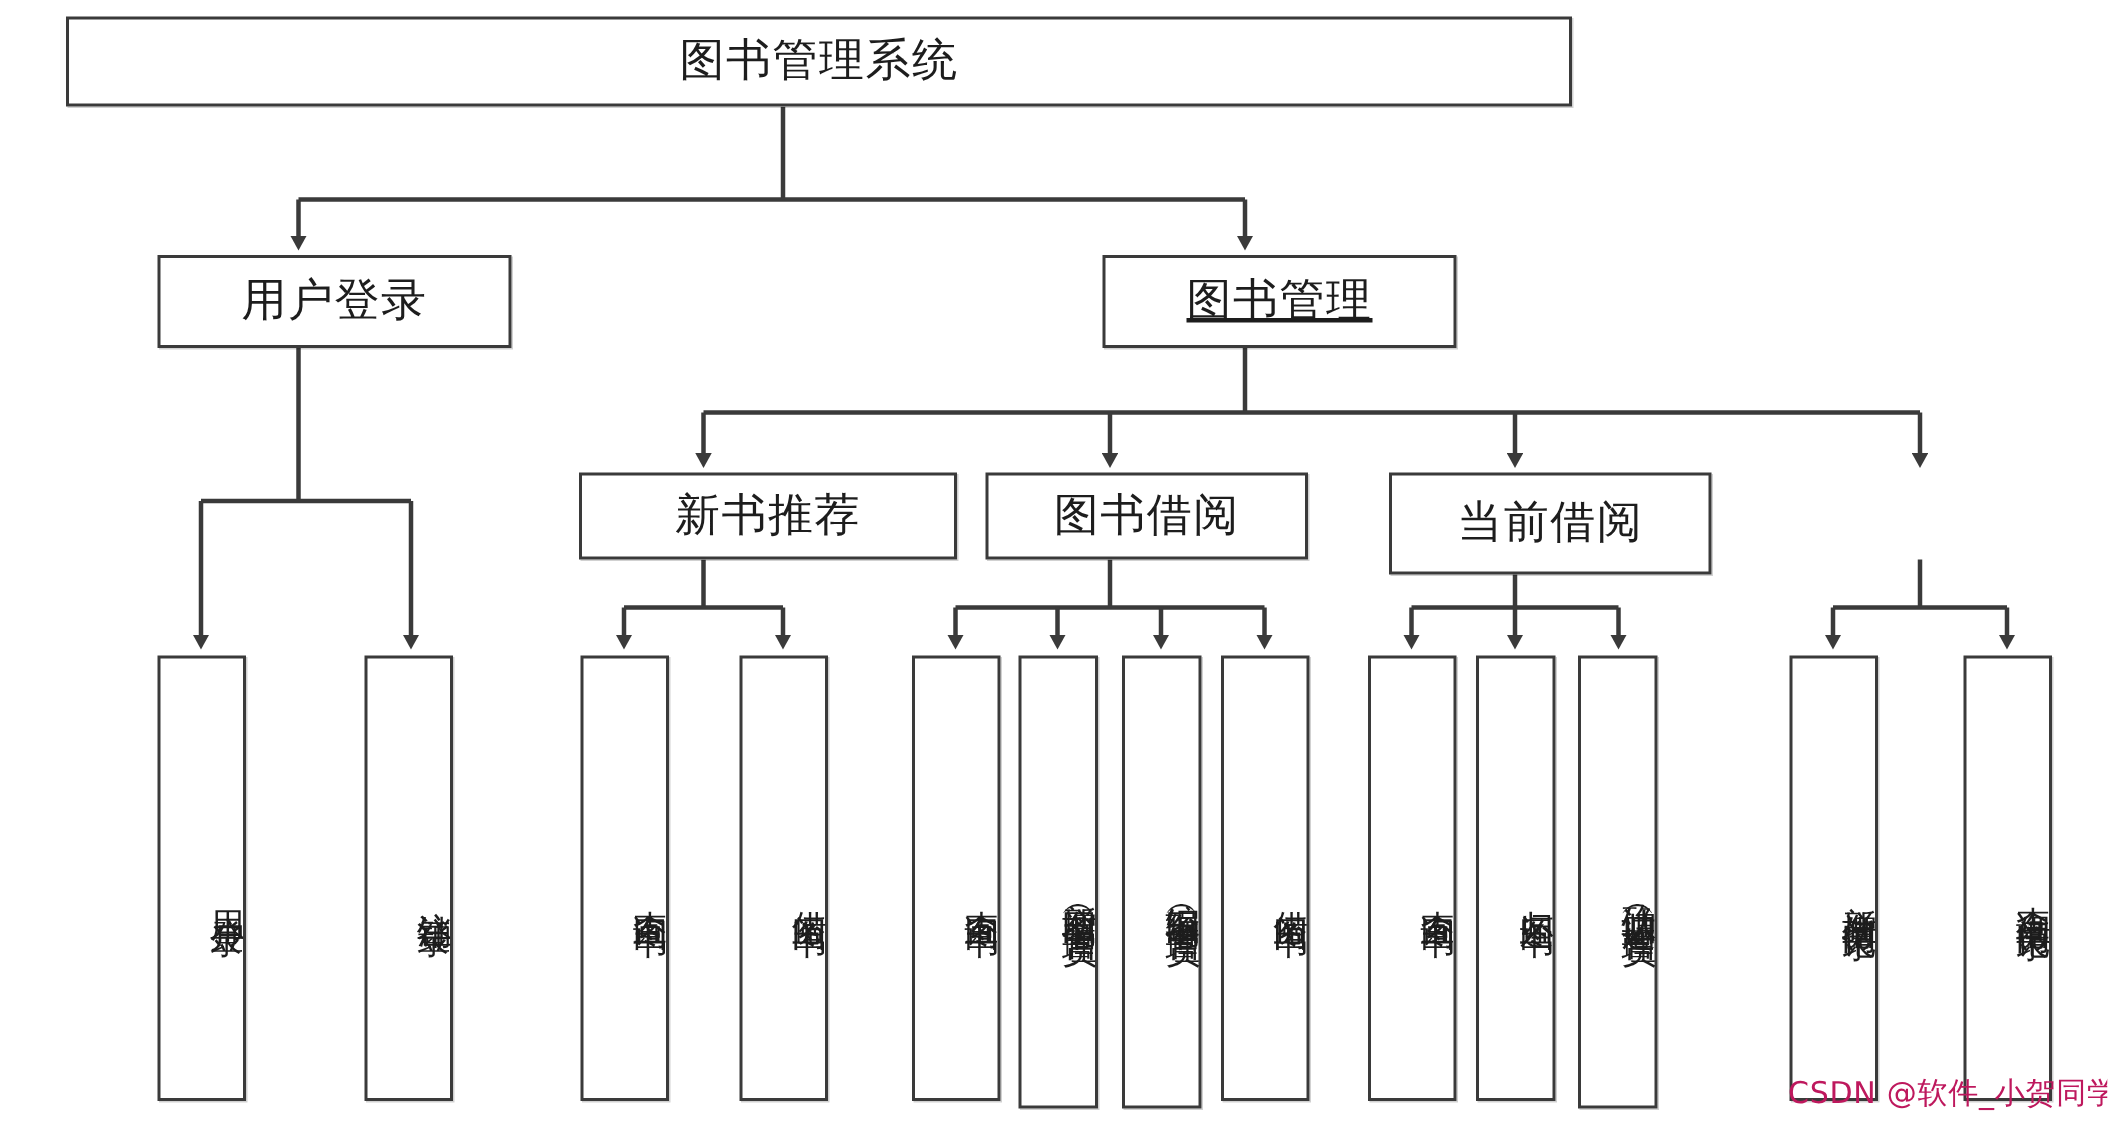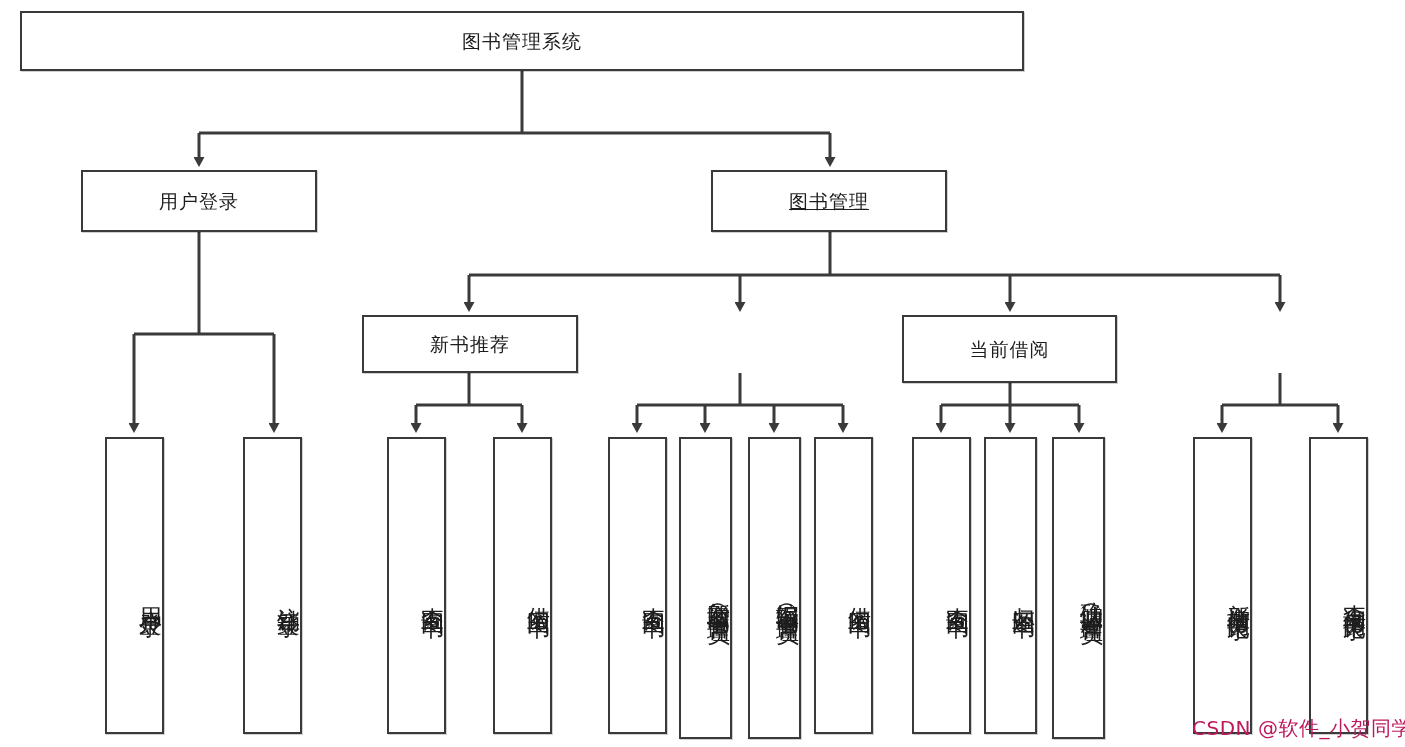--- a/index.html
+++ b/index.html
@@ -30,23 +30,24 @@
     box-sizing: border-box;
     border: 2.5px solid #3a3a3a;
     background: #ffffff;
     display: flex;
     align-items: center;
     justify-content: center;
     color: #1d1d1d;
     box-shadow: 1px 1px 0 rgba(0,0,0,0.18);
   }
   .node.horiz {
-    font-size: 19px;
+    font-size: 30px;
     letter-spacing: 1px;
     line-height: 1.2;
+    margin-left: 24px;
   }
   .node.vert {
     writing-mode: vertical-rl;
     text-orientation: upright;
     font-size: 23px;
     letter-spacing: 3px;
     padding-top: 18px;
     align-items: flex-start;
     justify-content: center;
     line-height: 1.0;
@@ -126,24 +127,27 @@
   </div>
 
   <div class="node horiz" style="left:81px; top:170px; width:236px; height:62px;">
     <span class="label">用户登录</span>
   </div>
 
   <div class="node horiz" style="left:711px; top:170px; width:236px; height:62px;text-decoration:underline;">
     <span class="label">图书管理</span>
   </div>
 
-  <div class="node horiz" style="left:362px; top:315px; width:216px; height:58px;">
+  <div class="node horiz" style="left:362px; top:315px; width:252px; height:58px;">
     <span class="label">新书推荐</span>
   </div>
 
+  <div class="node horiz" style="left:633px; top:315px; width:215px; height:58px;">
+    <span class="label">图书借阅</span>
+  </div>
 
   <div class="node horiz" style="left:902px; top:315px; width:215px; height:68px;">
     <span class="label">当前借阅</span>
   </div>
 
 
   <div class="node vert" style="left:105px; top:437px; width:59px; height:297px;">
     <span class="label">用户登录</span>
   </div>
 

